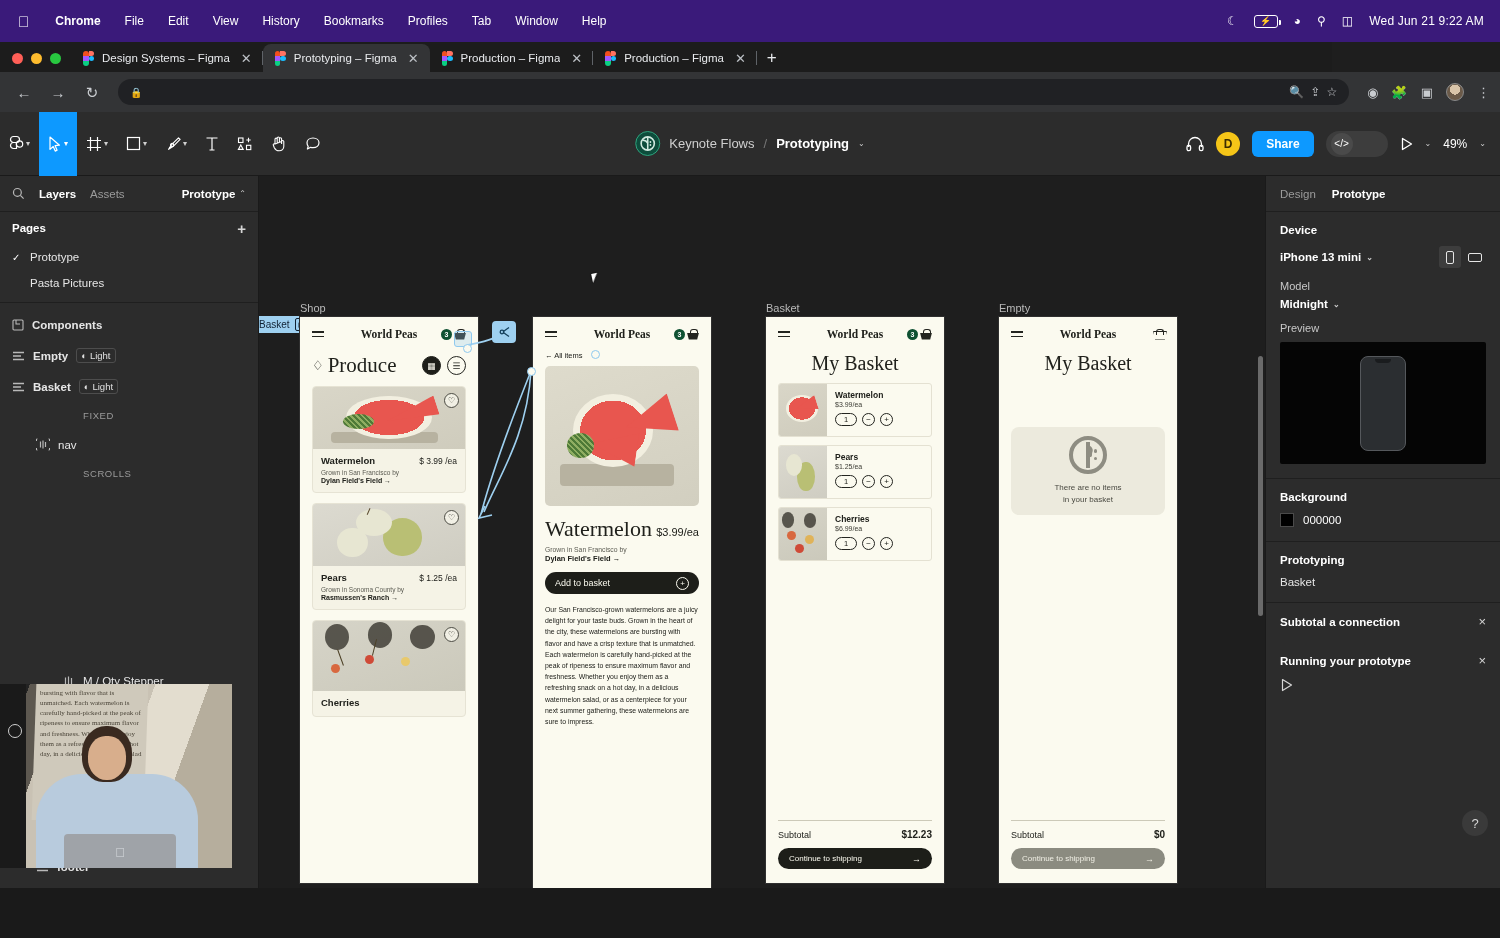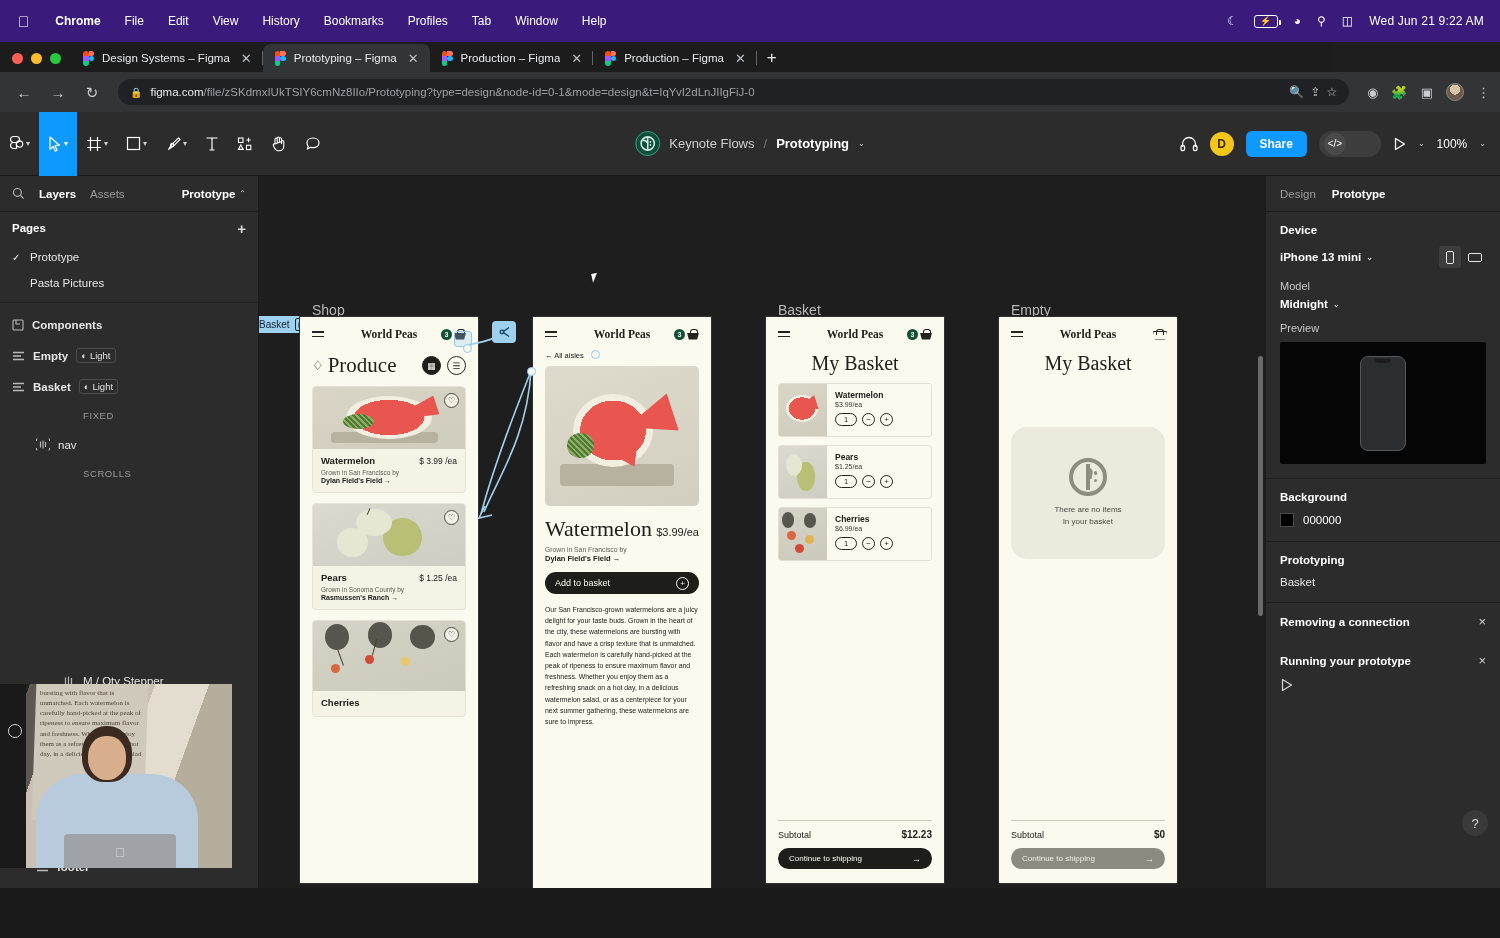--- a/index.html
+++ b/index.html
@@ -230,21 +230,21 @@
   .wc-dark-l { position: absolute; left: 0; top: 0; width: 26px; height: 184px; background: #1a1a1a; }
   .wc-circ { position: absolute; left: 8px; top: 40px; width: 14px; height: 14px;
     border: 1.5px solid #cfcfcf; border-radius: 50%; }
 
   
   .canvas {
     position: absolute; top: 176px; left: 259px; width: 1006px; height: 712px;
     background: #1e1e1e; overflow: hidden;
   }
   .frame-label {
-    position: absolute; font-size: 14px; color: #b9b9b9; white-space: nowrap; margin-left: 12px;
+    position: absolute; font-size: 11px; color: #b9b9b9; white-space: nowrap;
   }
   .phone {
     position: absolute; background: #fbfaef; overflow: hidden;
     box-shadow: 0 0 0 1px #2f2f2f;
   }
   .ph-nav {
     height: 34px; display: flex; align-items: center; padding: 0 12px; position: relative;
   }
   .hamburger { width: 12px; display: flex; flex-direction: column; gap: 3px; }
   .hamburger span { height: 1.4px; background: #23241f; display: block; }
@@ -382,21 +382,21 @@
   }
   .sub-row .amt { margin-left: auto; font-weight: bold; font-size: 10px; }
   .checkout {
     margin: 8px 12px 0; height: 21px; border-radius: 11px; background: #1d1e19; color: #fbfaef;
     display: flex; align-items: center; padding: 0 11px; font-size: 8px;
   }
   .checkout.disabled { background: #8b8b80; color: #f0efe4; }
   .checkout .arr { margin-left: auto; font-size: 9px; }
 
   .empty-box {
-    margin: 44px 12px 0; height: 132px; border-radius: 16px; background: #eceadd;
+    margin: 44px 12px 0; height: 88px; border-radius: 8px; background: #eceadd;
     display: flex; flex-direction: column; align-items: center; justify-content: center; gap: 8px;
   }
   .peas-logo {
     width: 38px; height: 38px; border-radius: 50%; border: 4px solid #8e8d82; position: relative;
   }
   .peas-logo:before {
     content: ""; position: absolute; left: 50%; top: 2px; bottom: 2px; width: 4px;
     background: #8e8d82; transform: translateX(-50%);
   }
   .peas-logo:after {
@@ -580,21 +580,20 @@
     </div>
     <span class="newtab">+</span>
   </div>
 
   <div class="omnirow">
     <span class="navbtn">←</span>
     <span class="navbtn">→</span>
     <span class="navbtn">↻</span>
     <div class="omnibox">
       <span class="lock">🔒</span>
-      <span class="urltext"><b>figma.com</b><span>/file/zSKdmxIUkTSIY6cmNz8IIo/Prototyping?type=design&amp;node-id=0-1&amp;mode=design&amp;t=IqYvI2dLnJIIgFiJ-0</span></span>
       <span class="omni-icons">
         <span class="oi">🔍</span>
         <span class="oi">⇪</span>
         <span class="oi">☆</span>
       </span>
     </div>
     <div class="chrome-right">
       <span class="ci">◉</span>
       <span class="ci">🧩</span>
       <span class="ci">▣</span>
@@ -691,21 +690,21 @@
       <button class="share-btn">Share</button>
       <span class="codepill">
         <span class="knob">&lt;/&gt;</span>
       </span>
       <span class="icon-btn">
         <svg width="13" height="14" viewBox="0 0 13 14">
           <path d="M2.5 1.5l9 5.5-9 5.5z" fill="none" stroke="#fff" stroke-width="1.3" stroke-linejoin="round"></path>
         </svg>
       </span>
       <span class="caret">⌄</span>
-      <span class="zoomlbl">100%</span>
+      <span class="zoomlbl">49%</span>
       <span class="caret">⌄</span>
     </div>
   </div>
 
   <div class="leftpanel">
     <div class="lp-tabs">
       <span class="icon-mono">
         <svg width="13" height="13" viewBox="0 0 13 13">
           <circle cx="5.4" cy="5.4" r="3.9" fill="none" stroke="#b9b9b9" stroke-width="1.2"></circle>
           <path d="M8.4 8.4l3.2 3.2" stroke="#b9b9b9" stroke-width="1.2"></path>
@@ -956,21 +955,21 @@
         <span class="hamburger">
             <span></span>
             <span></span>
           </span>
         <span class="brand">World Peas</span>
         <span class="cart-wrap">
           <span class="cart-count">3</span>
           <span class="basket-ico"></span>
         </span>
       </div>
-      <div class="back-row">← All aisles</div>
+      <div class="back-row">← All items</div>
       <div class="hero">
         <span class="wm-shadow" style="left:10%; bottom:14%; width:74%; height:16%;"></span>
         <span class="wm-slice wm-main" style="left:18%; top:20%; width:52%; height:52%;"></span>
         <span class="wm-wedge" style="left:52%; top:24%; width:32%; height:28%;"></span>
         <span class="wm-wedge" style="left:30%; top:46%; width:30%; height:24%; transform:rotate(8deg);"></span>
         <span class="wm-rind" style="left:14%; top:48%; width:18%; height:18%;"></span>
       </div>
       <div class="pd-title-row">
         <span class="pd-title">Watermelon</span>
         <span class="pd-price">$3.99/ea</span>
@@ -1163,21 +1162,21 @@
       </div>
     </div>
 
     <div class="rp-sect">
       <div class="rp-h">Prototyping</div>
       <div class="rp-plain">Basket</div>
     </div>
 
     <div class="tip">
       <div class="tip-head">
-        <span class="tip-title">Removing a connection</span>
+        <span class="tip-title">Subtotal a connection</span>
         <span class="tip-x">×</span>
       </div>
     </div>
 
     <div class="tip">
       <div class="tip-head">
         <span class="tip-title">Running your prototype</span>
         <span class="tip-x">×</span>
       </div>
       <div class="tip-body">

